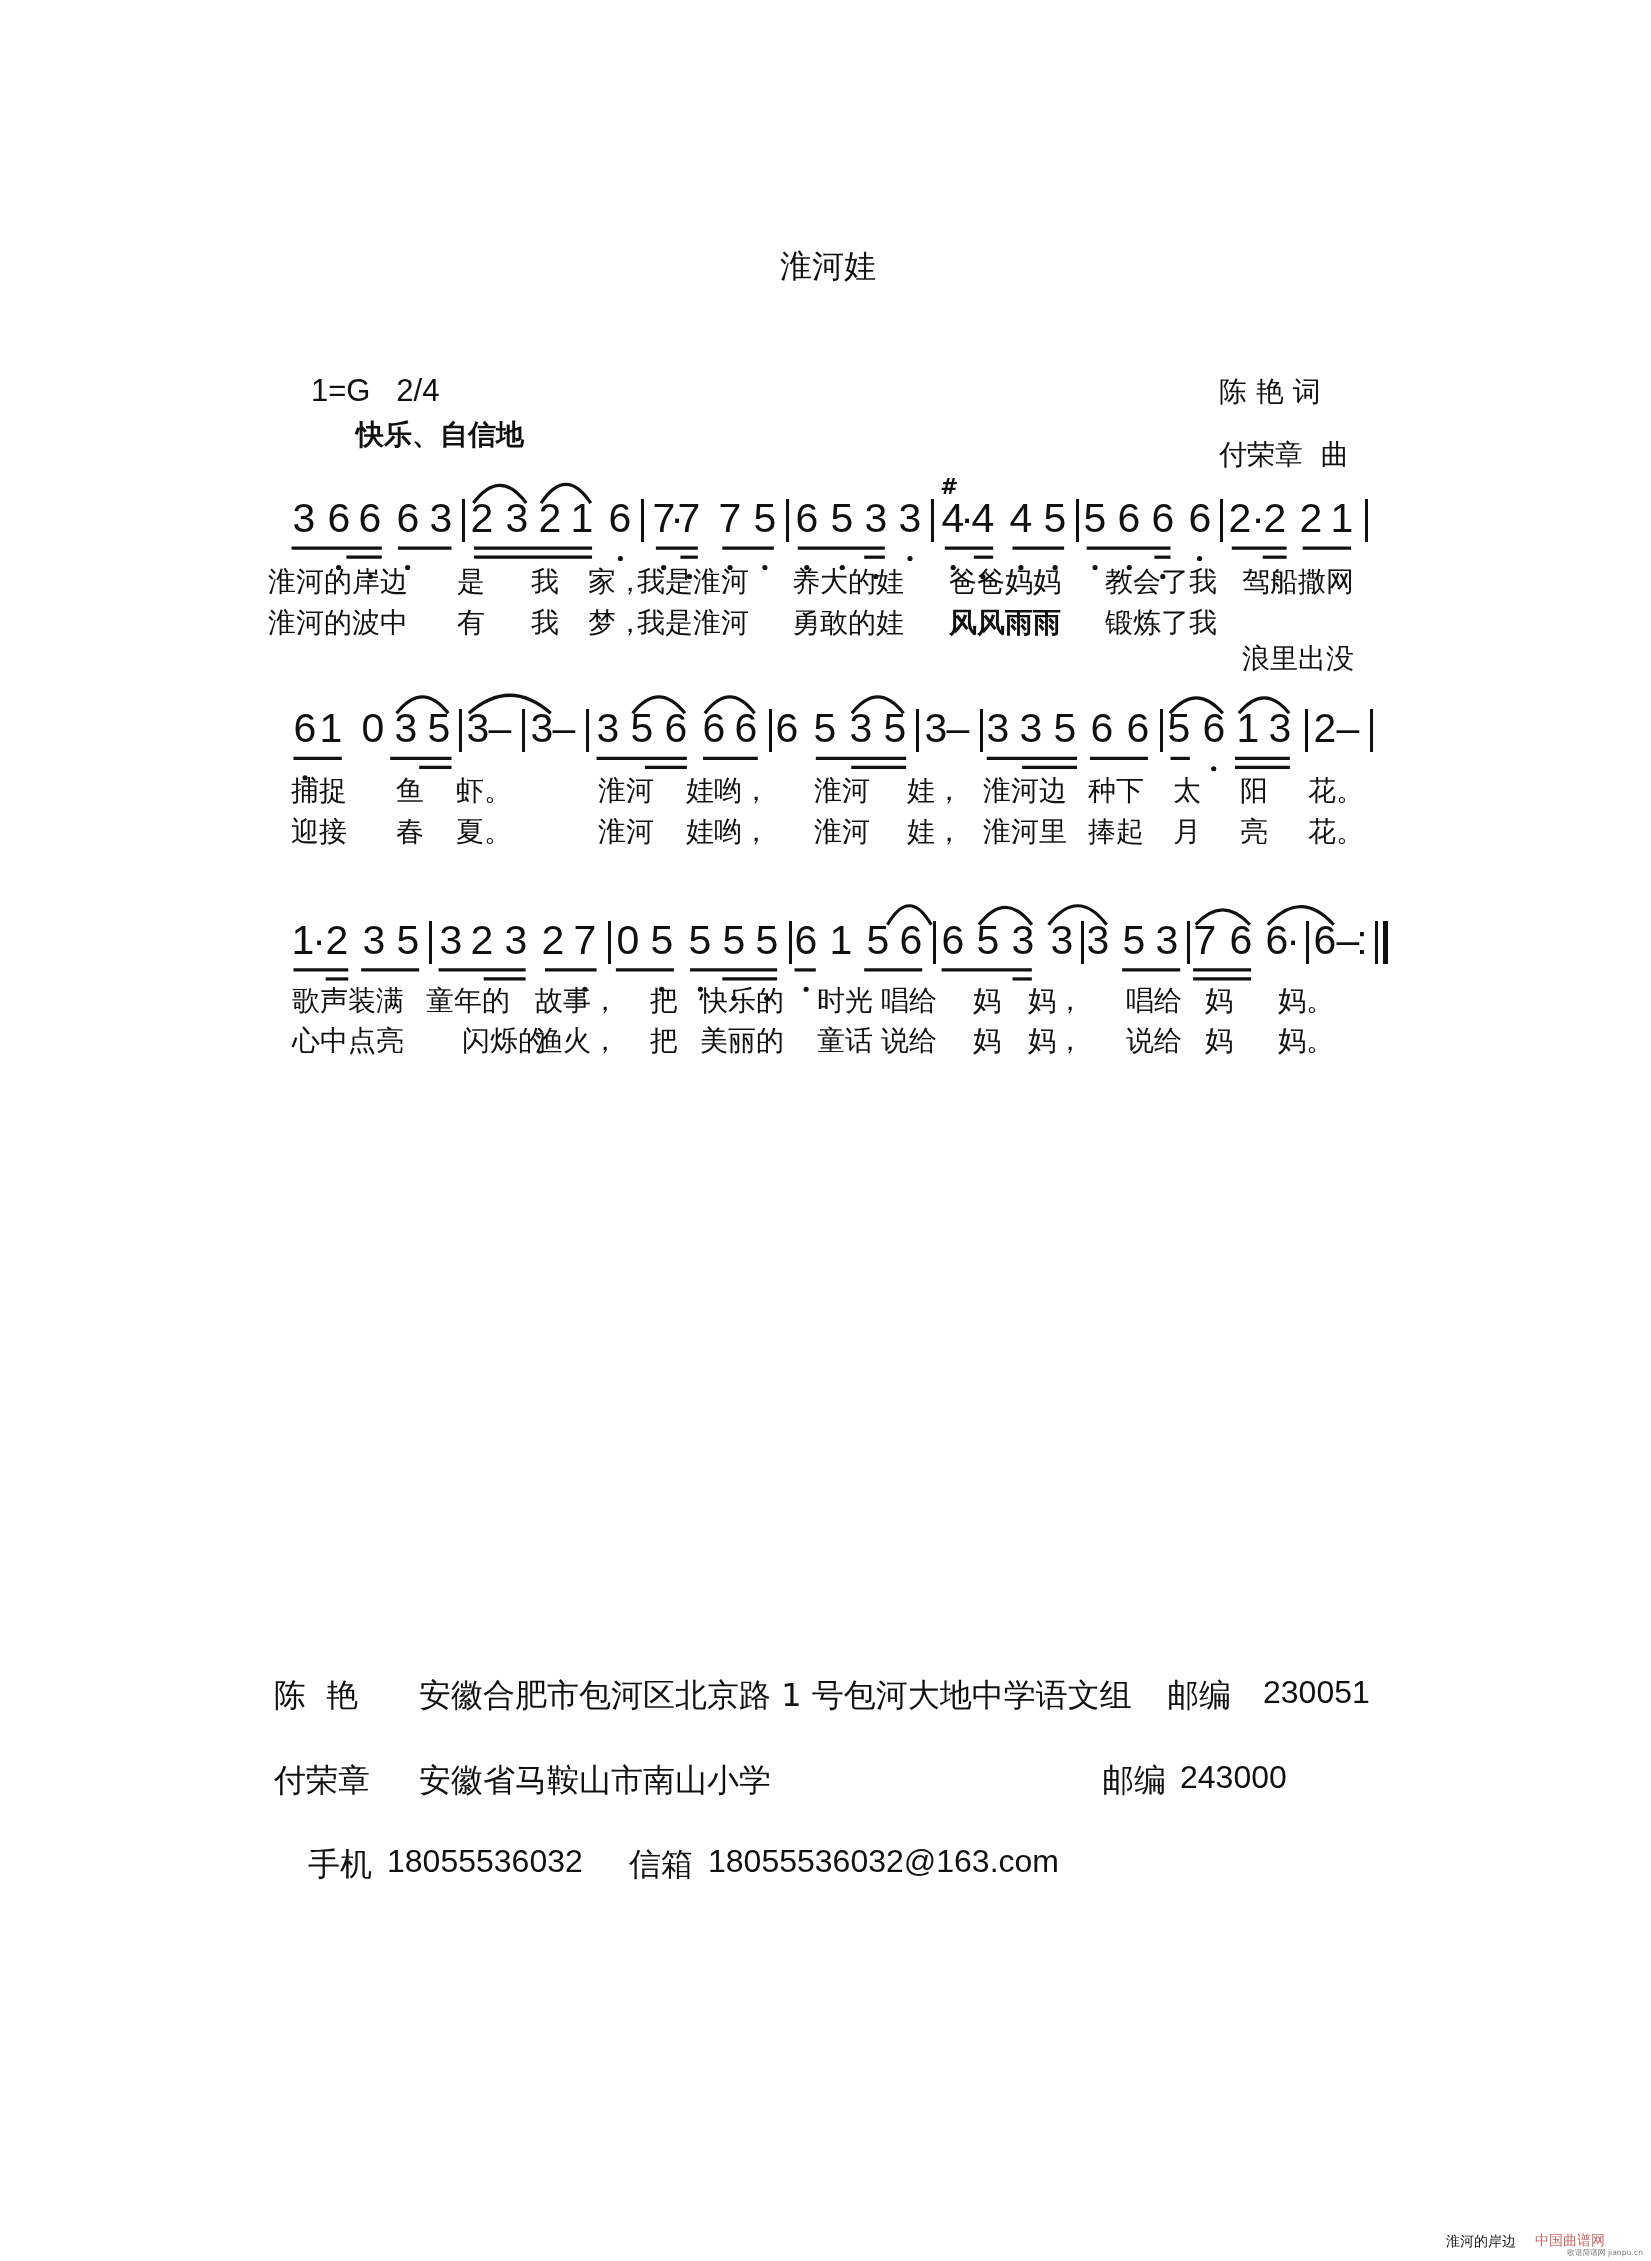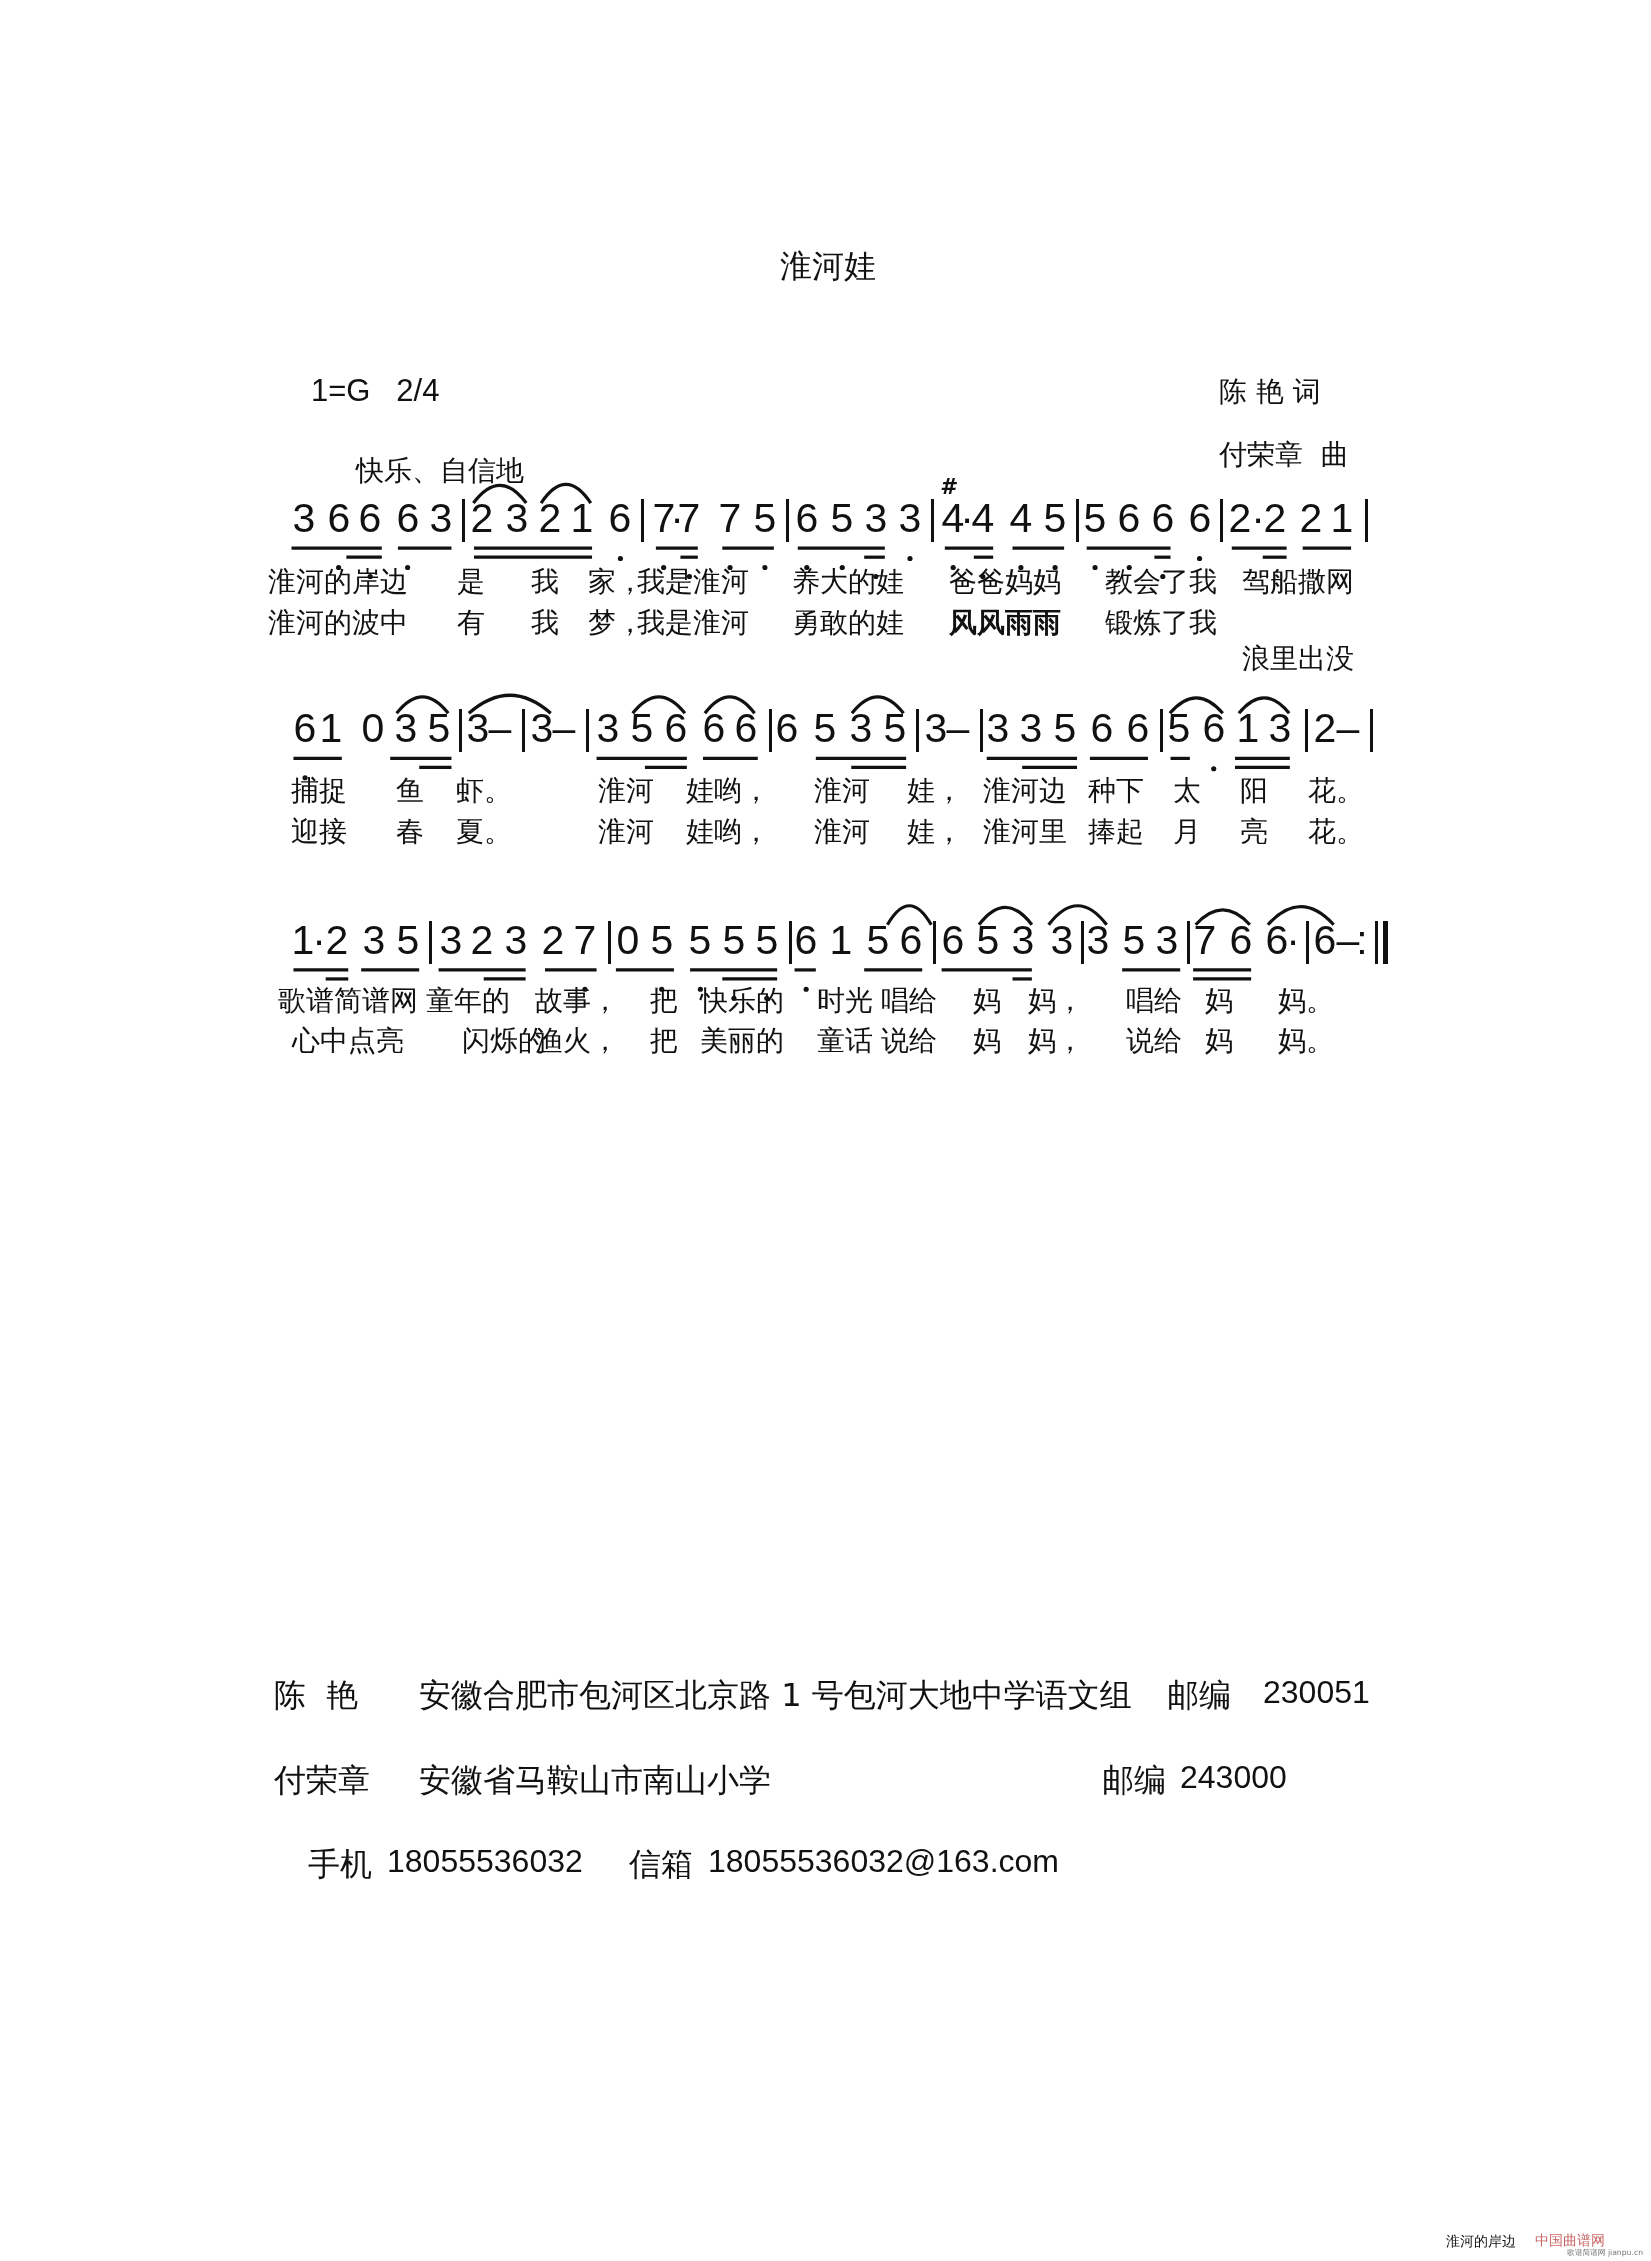--- a/index.html
+++ b/index.html
@@ -14,21 +14,21 @@
   svg.ov{position:absolute;left:0;top:0;width:1651px;height:2261px;pointer-events:none;}
   .foot{font-family:"DejaVu Sans",sans-serif;font-size:32px;}
   .wm{font-family:"DejaVu Sans",sans-serif;font-size:13px;}
 </style>
 </head>
 <body>
 
 <div class="abs title" style="left:780px;top:245px;">淮河娃</div>
 
 <div class="abs hdr" style="left:311px;top:373px;white-space:pre;">1=G   2/4</div>
-<div class="abs cn" style="left:356px;top:452px;">快乐、自信地</div>
+<div class="abs cn" style="left:356px;top:416px;font-weight:bold;">快乐、自信地</div>
 <div class="abs cn" style="left:1219px;top:373px;">陈 艳 词</div>
 <div class="abs cn" style="left:1219px;top:436px;white-space:pre;">付荣章  曲</div>
 
 <div id="score">
     <div class="note" style="left: 304px; top: 498px;">3</div>
     <div class="note" style="left: 339px; top: 498px;">6</div>
     <div class="note" style="left: 370px; top: 498px;">6</div>
     <div class="note" style="left: 408px; top: 498px;">6</div>
     <div class="note" style="left: 441px; top: 498px;">3</div>
     <div class="note" style="left: 482px; top: 498px;">2</div>
@@ -184,21 +184,21 @@
     <div class="note" style="left: 1362px; top: 920px;">:</div>
     <div class="bar" style="left: 429px; top: 921px; height: 43px;"></div>
     <div class="bar" style="left: 608px; top: 921px; height: 43px;"></div>
     <div class="bar" style="left: 789px; top: 921px; height: 43px;"></div>
     <div class="bar" style="left: 933px; top: 921px; height: 43px;"></div>
     <div class="bar" style="left: 1081px; top: 921px; height: 43px;"></div>
     <div class="bar" style="left: 1187px; top: 921px; height: 43px;"></div>
     <div class="bar" style="left: 1306px; top: 921px; height: 43px;"></div>
     <div class="bar" style="left: 1375px; top: 921px; height: 43px; width: 2.6px;"></div>
     <div class="bar" style="left: 1383px; top: 921px; height: 43px; width: 5.2px;"></div>
-    <div class="lyr" style="left: 348px; top: 987px;">歌谱简谱网</div>
+    <div class="lyr" style="left: 348px; top: 987px;">歌声装满</div>
     <div class="lyr" style="left: 468px; top: 987px;">童年的</div>
     <div class="lyr" style="left: 577px; top: 987px;">故事，</div>
     <div class="lyr" style="left: 664px; top: 987px;">把</div>
     <div class="lyr" style="left: 742px; top: 987px;">快乐的</div>
     <div class="lyr" style="left: 845px; top: 987px;">时光</div>
     <div class="lyr" style="left: 909px; top: 987px;">唱给</div>
     <div class="lyr" style="left: 987px; top: 987px;">妈</div>
     <div class="lyr" style="left: 1056px; top: 987px;">妈，</div>
     <div class="lyr" style="left: 1154px; top: 987px;">唱给</div>
     <div class="lyr" style="left: 1219px; top: 987px;">妈</div>

